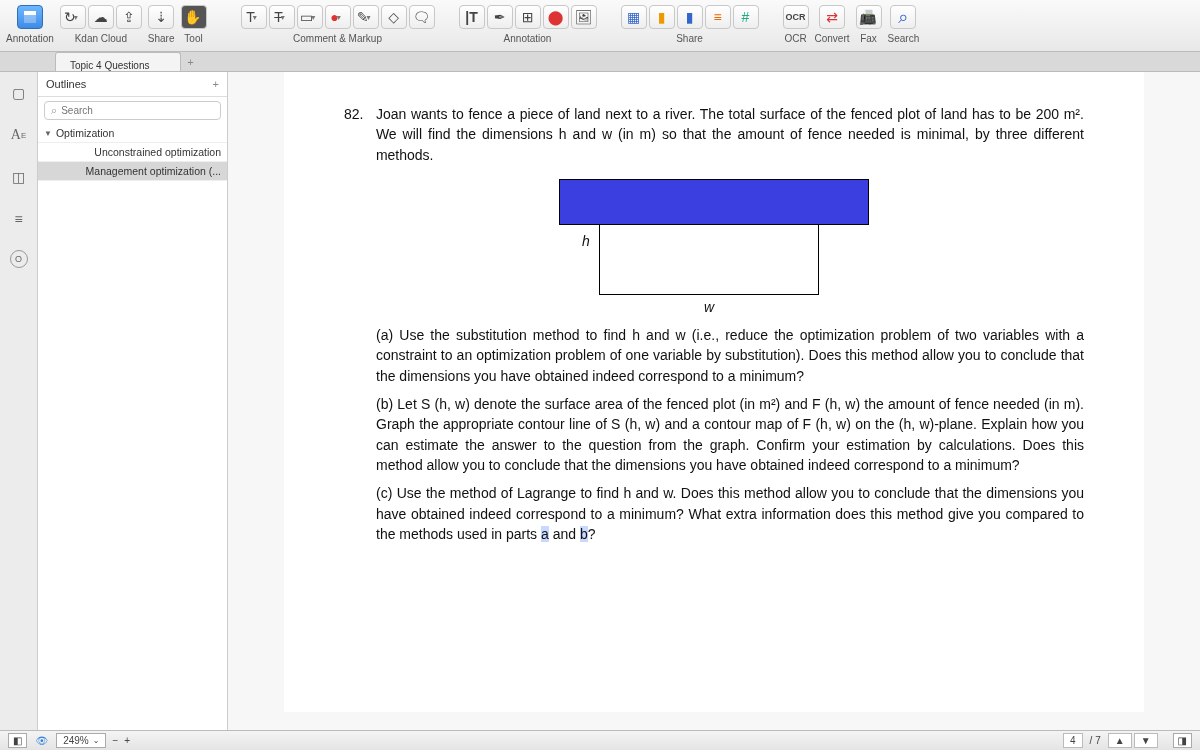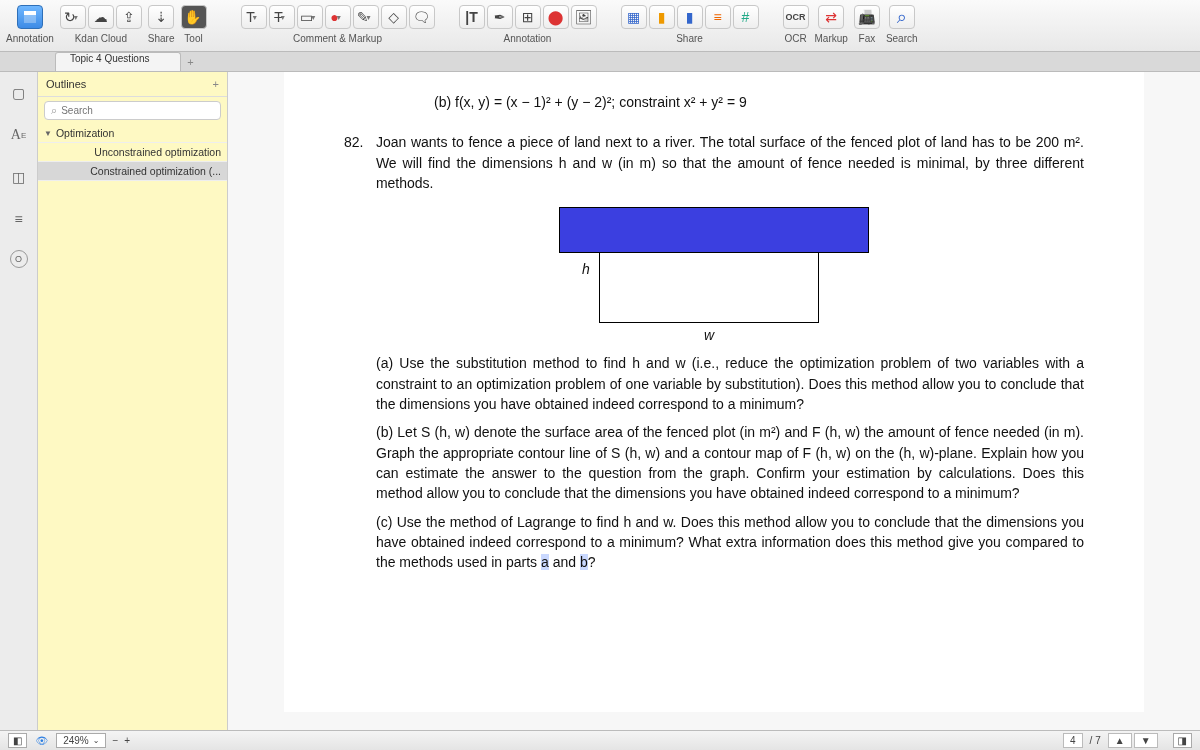--- a/index.html
+++ b/index.html
@@ -8,28 +8,28 @@
 .toolbar { height: 52px; background: linear-gradient(#fafafa, #e8e8e8); border-bottom: 1px solid #bbb; display: flex; align-items: flex-start; padding: 3px 6px 0; }
 .toolbar-group { display: flex; flex-direction: column; align-items: center; margin-right: 6px; }
 .toolbar-icons { display: flex; gap: 2px; align-items: center; height: 28px; }
 .toolbar-label { font-size: 10px; color: #555; margin-top: 2px; }
 .tbtn { width: 26px; height: 24px; border: 1px solid #c8c8c8; border-radius: 4px; background: linear-gradient(#fff,#eee); display: flex; align-items: center; justify-content: center; font-size: 14px; color: #444; cursor: pointer; }
 .tbtn.blue { background: linear-gradient(#6fb7ff,#3d8be6); color: #fff; border-color: #2e6fb8; }
 .tbtn svg { width: 16px; height: 16px; }
 .dd { width: 8px; font-size: 8px; color: #777; margin-left: -2px; }
 
 .tabstrip { height: 20px; background: #d9d9d9; border-bottom: 1px solid #bbb; display: flex; align-items: stretch; padding-left: 55px; }
-.doctab { padding: 0 30px 0 14px; background: #f4f4f4; border: 1px solid #bbb; border-bottom: none; border-radius: 3px 3px 0 0; display: flex; align-items: flex-start; font-size: 10px; position: relative; }
+.doctab { padding: 0 30px 0 14px; background: #f4f4f4; border: 1px solid #bbb; border-bottom: none; border-radius: 3px 3px 0 0; display: flex; align-items: flex-end; font-size: 10px; position: relative; }
 .addtab { width: 20px; display: flex; align-items: center; justify-content: center; color: #888; cursor: pointer; }
 
 .main { display: flex; height: 658px; }
 .rail { width: 38px; background: #ececec; border-right: 1px solid #ccc; display: flex; flex-direction: column; align-items: center; padding-top: 10px; gap: 20px; }
 .rail-btn { width: 22px; height: 22px; display: flex; align-items: center; justify-content: center; color: #666; cursor: pointer; font-size: 14px; }
 
-.sidebar { width: 190px; background: #fef9c3; border-right: 1px solid #ccc; display: flex; flex-direction: column; }
+.sidebar { width: 190px; background: #ffffff; border-right: 1px solid #ccc; display: flex; flex-direction: column; }
 .sb-head { display: flex; align-items: center; justify-content: space-between; padding: 6px 8px; border-bottom: 1px solid #ddd; font-size: 11px; }
 .sb-search { margin: 4px 6px; display: flex; align-items: center; border: 1px solid #ccc; border-radius: 4px; padding: 2px 6px; background: #fff; }
 .sb-search input { border: none; outline: none; width: 100%; font-size: 10px; background: transparent; }
 .sb-tree { flex: 1; overflow: auto; font-size: 10.5px; }
 .sb-node { padding: 3px 6px; border-bottom: 1px solid #eee; display: flex; align-items: center; gap: 4px; }
 .sb-node.sel { background: #d7d7d7; }
 .sb-child { padding-left: 22px; justify-content: flex-end; }
 
 .doc { flex: 1; background: #f7f7f7; overflow: auto; padding: 0 40px; }
 .page { background: #fff; margin: 0 auto; width: 860px; min-height: 640px; padding: 12px 60px 40px; font-family: 'Latin Modern Roman','CMU Serif',Georgia,serif; font-size: 14px; line-height: 1.45; color: #111; }
@@ -129,21 +129,21 @@
   <div class="toolbar-group">
     <div class="toolbar-icons">
         <div class="tbtn" style="font-size:9px;font-weight:bold">OCR</div>
       </div>
     <div class="toolbar-label">OCR</div>
   </div>
   <div class="toolbar-group">
     <div class="toolbar-icons">
         <div class="tbtn" style="color:#d33">⇄</div>
       </div>
-    <div class="toolbar-label">Markup</div>
+    <div class="toolbar-label">Convert</div>
   </div>
   <div class="toolbar-group">
     <div class="toolbar-icons">
         <div class="tbtn" style="color:#d33">📠</div>
       </div>
     <div class="toolbar-label">Fax</div>
   </div>
   <div class="toolbar-group">
     <div class="toolbar-icons">
         <div class="tbtn" style="color:#36c;font-size:18px">⌕</div>
@@ -179,28 +179,27 @@
     </div>
     <div class="sb-tree">
       <div class="sb-node">
         <span style="font-size:8px;color:#666">▼</span>
         <span>Optimization</span>
       </div>
       <div class="sb-node sb-child">
         <span>Unconstrained optimization</span>
       </div>
       <div class="sb-node sb-child sel">
-        <span>Constrained optimization (...</span>
+        <span>Management optimization (...</span>
       </div>
     </div>
   </div>
 
   <div class="doc">
     <div class="page">
-      <div class="sub" style="margin-left:90px">(b)  f(x, y) = (x − 1)² + (y − 2)²; constraint x² + y² = 9</div>
 
       <div class="item">
         <span class="num">82.</span>
         <span class="body">Joan wants to fence a piece of land next to a river. The total surface of the fenced plot of land has to be 200 m². We will find the dimensions h and w (in m) so that the amount of fence needed is minimal, by three different methods.</span>
       </div>
 
       <div class="diagram">
         <div class="diag-river"></div>
         <div class="diag-land">
           <span class="diag-h">h</span>

